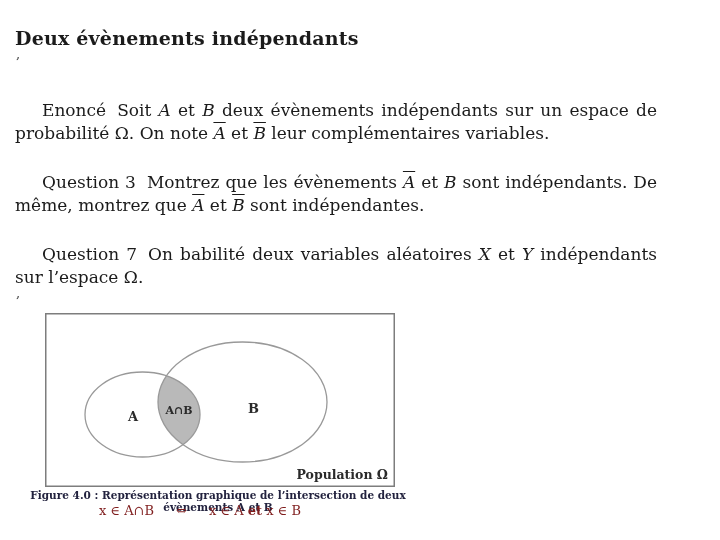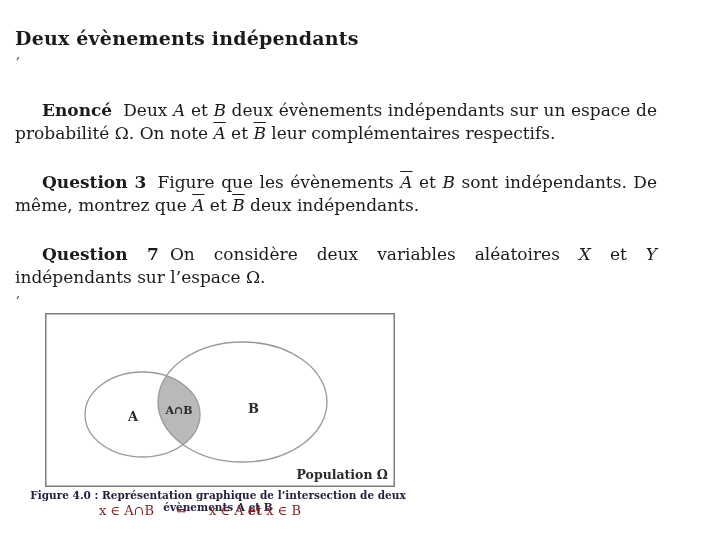--- a/index.html
+++ b/index.html
@@ -34,21 +34,21 @@
     left: 15px;
     width: 642px;
     font-size: 17px;
     line-height: 23px;
     text-align: justify;
     text-indent: 27px;
   }
   #para-enonce { top: 99px; }
   #para-q1 { top: 171px; }
   #para-q2 { top: 243px; }
-  .para-label { font-weight: bold; margin-right: 11px; margin-top: 20px; }
+  .para-label { font-weight: normal; margin-right: 11px; margin-top: 20px; }
   .seg-m { font-style: italic; }
   .seg-bar { font-style: italic; text-decoration: overline; }
   .seg-b { font-weight: bold; }
   #venn-wrap {
     position: absolute;
     left: 45px;
     top: 313px;
     width: 350px;
     height: 174px;
   }
@@ -76,29 +76,29 @@
 </style>
 </head>
 <body>
 
 <div id="page">
 
   <div class="doc-title">Deux évènements indépendants</div>
   <div class="stray-mark" id="stray1">,</div>
 
   <div class="para" id="para-enonce">
-    <span class="para-label">Enoncé</span><span><span>Deux </span><span class="seg-m">A</span><span> et </span><span class="seg-m">B</span><span> deux évènements indépendants sur un espace de pro­babilité Ω. On note </span><span class="seg-bar">A</span><span> et </span><span class="seg-bar">B</span><span> leur complémentaires respectifs.</span></span>
+    <span class="para-label">Enoncé</span><span><span>Soit </span><span class="seg-m">A</span><span> et </span><span class="seg-m">B</span><span> deux évènements indépendants sur un espace de pro­babilité Ω. On note </span><span class="seg-bar">A</span><span> et </span><span class="seg-bar">B</span><span> leur complémentaires variables.</span></span>
   </div>
 
   <div class="para" id="para-q1">
-    <span class="para-label">Question 3</span><span><span>Figure que les évènements </span><span class="seg-bar">A</span><span> et </span><span class="seg-m">B</span><span> sont indépendants. De même, montrez que </span><span class="seg-bar">A</span><span> et </span><span class="seg-bar">B</span><span> deux indépendants.</span></span>
+    <span class="para-label">Question 3</span><span><span>Montrez que les évènements </span><span class="seg-bar">A</span><span> et </span><span class="seg-m">B</span><span> sont indépendants. De même, montrez que </span><span class="seg-bar">A</span><span> et </span><span class="seg-bar">B</span><span> sont indépendantes.</span></span>
   </div>
 
   <div class="para" id="para-q2">
-    <span class="para-label">Question 7</span><span><span>On considère deux variables aléatoires </span><span class="seg-m">X</span><span> et </span><span class="seg-m">Y</span><span> indépendants sur l’espace Ω.</span></span>
+    <span class="para-label">Question 7</span><span><span>On babilité deux variables aléatoires </span><span class="seg-m">X</span><span> et </span><span class="seg-m">Y</span><span> indépendants sur l’espace Ω.</span></span>
   </div>
 
   <div class="stray-mark" id="stray2">,</div>
 
   <div id="venn-wrap">
     <svg width="350" height="174" viewBox="0 0 350 174">
       <defs>
         <clipPath id="clipA">
           <ellipse cx="97.5" cy="101.5" rx="57.5" ry="42.5"></ellipse>
         </clipPath>

